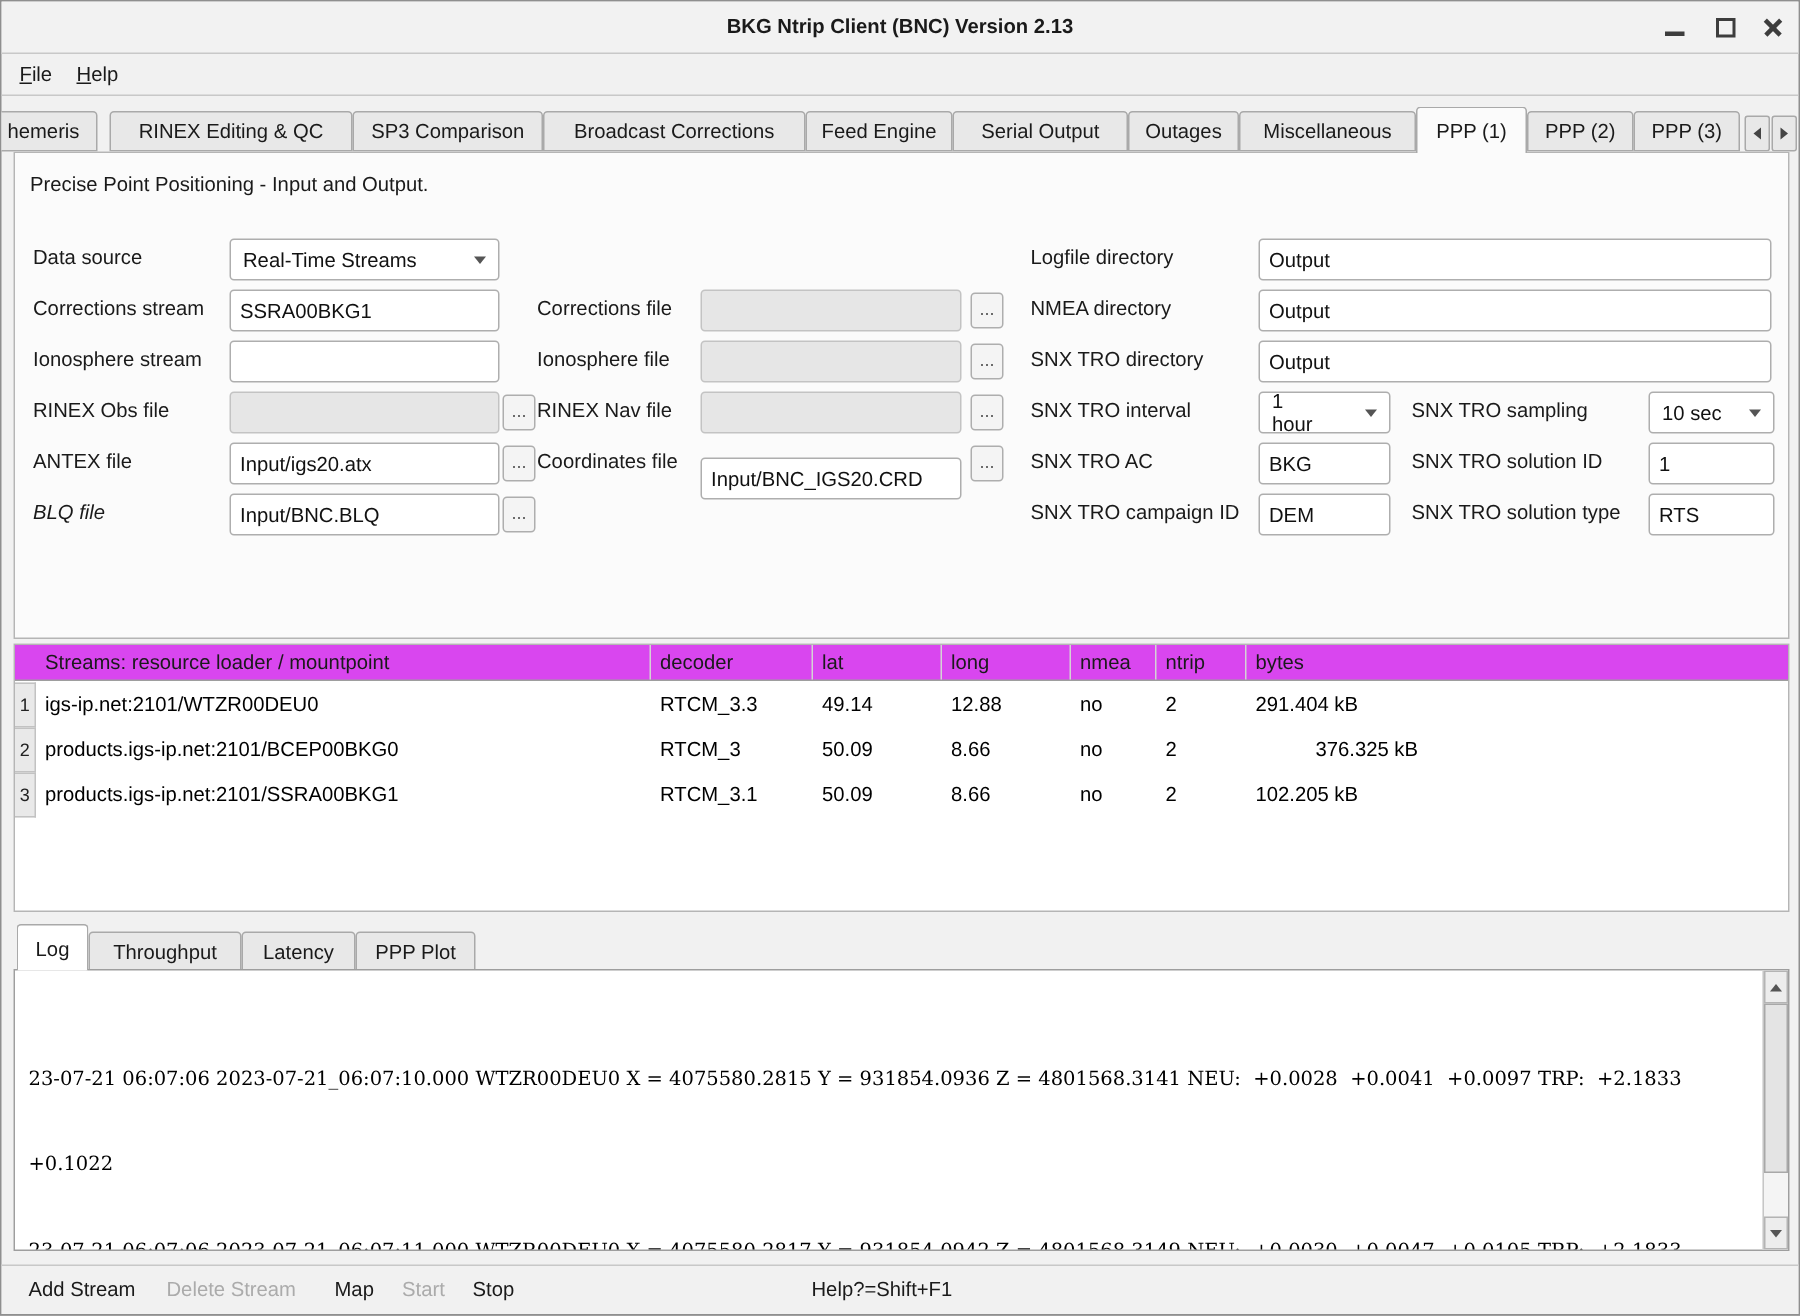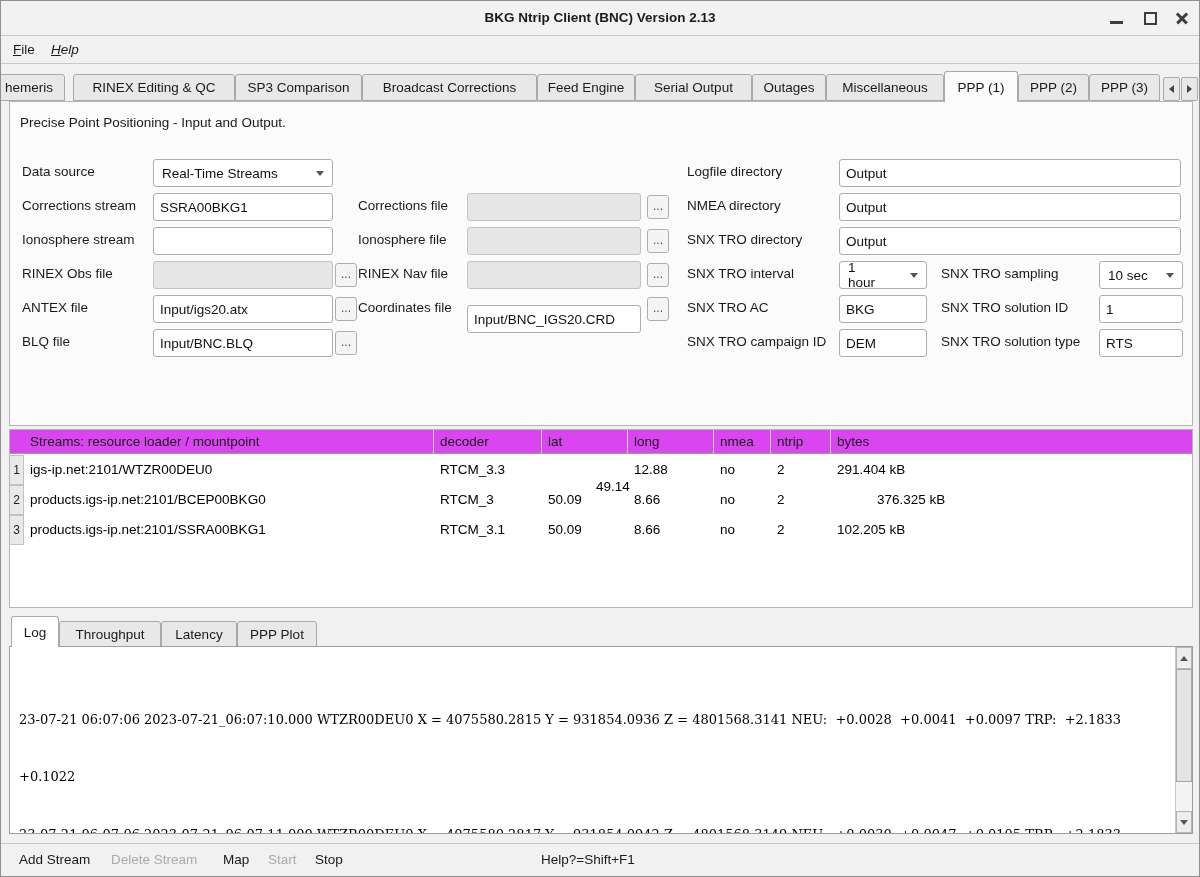--- a/index.html
+++ b/index.html
@@ -69,21 +69,21 @@
     <div class="winbtn" style="left:1136px;">
         <div class="ic-max"></div>
       </div>
     <div class="winbtn" style="left:1168px;">
         <div class="ic-close"></div>
       </div>
   </div>
 
   <div class="menubar">
     <div class="menuitem" style="left:12px;"><span class="accel">F</span><span>ile</span></div>
-    <div class="menuitem" style="left:50px;font-style:italic;"><span class="accel">H</span><span>elp</span></div>
+    <div class="menuitem" style="left:50px;"><span class="accel">H</span><span>elp</span></div>
   </div>
 
   <div class="tab" style="left:-8px;width:72px;">hemeris</div>
   <div class="tab" style="left:72px;width:162px;">RINEX Editing &amp; QC</div>
   <div class="tab" style="left:234px;width:127px;">SP3 Comparison</div>
   <div class="tab" style="left:361px;width:175px;">Broadcast Corrections</div>
   <div class="tab" style="left:536px;width:98px;">Feed Engine</div>
   <div class="tab" style="left:634px;width:117px;">Serial Output</div>
   <div class="tab" style="left:751px;width:74px;">Outages</div>
   <div class="tab" style="left:825px;width:118px;">Miscellaneous</div>
@@ -98,21 +98,21 @@
     </div>
 
   <div class="panel">
     <div class="desc">Precise Point Positioning - Input and Output.</div>
 
     <div class="lbl" style="left:12px;top:62px;">Data source</div>
     <div class="lbl" style="left:12px;top:96px;">Corrections stream</div>
     <div class="lbl" style="left:12px;top:130px;">Ionosphere stream</div>
     <div class="lbl" style="left:12px;top:164px;">RINEX Obs file</div>
     <div class="lbl" style="left:12px;top:198px;">ANTEX file</div>
-    <div class="lbl" style="left:12px;top:232px;">BLQ file</div>
+    <div class="lbl" style="left:12px;top:232px;font-style:italic;">BLQ file</div>
 
     <div class="combo" style="left:143px;top:57px;width:180px;">
       <span>Real-Time Streams</span>
       <span class="caret"></span>
     </div>
     <input class="inp" style="left: 143px; top: 91px; width: 180px;" value="SSRA00BKG1">
     <input class="inp" style="left: 143px; top: 125px; width: 180px;" value="">
     <input class="inp" style="left: 143px; top: 159px; width: 180px;" disabled="" value="">
     <div class="browse" style="left:325px;top:161px;">...</div>
     <input class="inp" style="left: 143px; top: 193px; width: 180px;" value="Input/igs20.atx">
@@ -169,21 +169,21 @@
       <div class="shcell" style="left:618px;width:86px;">long</div>
       <div class="shcell" style="left:704px;width:57px;">nmea</div>
       <div class="shcell" style="left:761px;width:60px;">ntrip</div>
       <div class="shcell last" style="left:821px;width:361px;">bytes</div>
     </div>
 
     <div>
       <div class="srow-num" style="top:25px;">1</div>
       <div class="scell" style="left:14px;top:25px;width:410px;">igs-ip.net:2101/WTZR00DEU0</div>
       <div class="scell" style="left:424px;top:25px;width:108px;">RTCM_3.3</div>
-      <div class="scell" style="left:532px;top:42px;width:86px;margin-left:48px;">49.14</div>
+      <div class="scell" style="left:532px;top:25px;width:86px;">49.14</div>
       <div class="scell" style="left:618px;top:25px;width:86px;">12.88</div>
       <div class="scell" style="left:704px;top:25px;width:57px;">no</div>
       <div class="scell" style="left:761px;top:25px;width:60px;">2</div>
       <div class="scell" style="left:821px;top:25px;width:361px;">291.404 kB</div>
     </div>
     <div>
       <div class="srow-num" style="top:55px;">2</div>
       <div class="scell" style="left:14px;top:55px;width:410px;">products.igs-ip.net:2101/BCEP00BKG0</div>
       <div class="scell" style="left:424px;top:55px;width:108px;">RTCM_3</div>
       <div class="scell" style="left:532px;top:55px;width:86px;">50.09</div>

